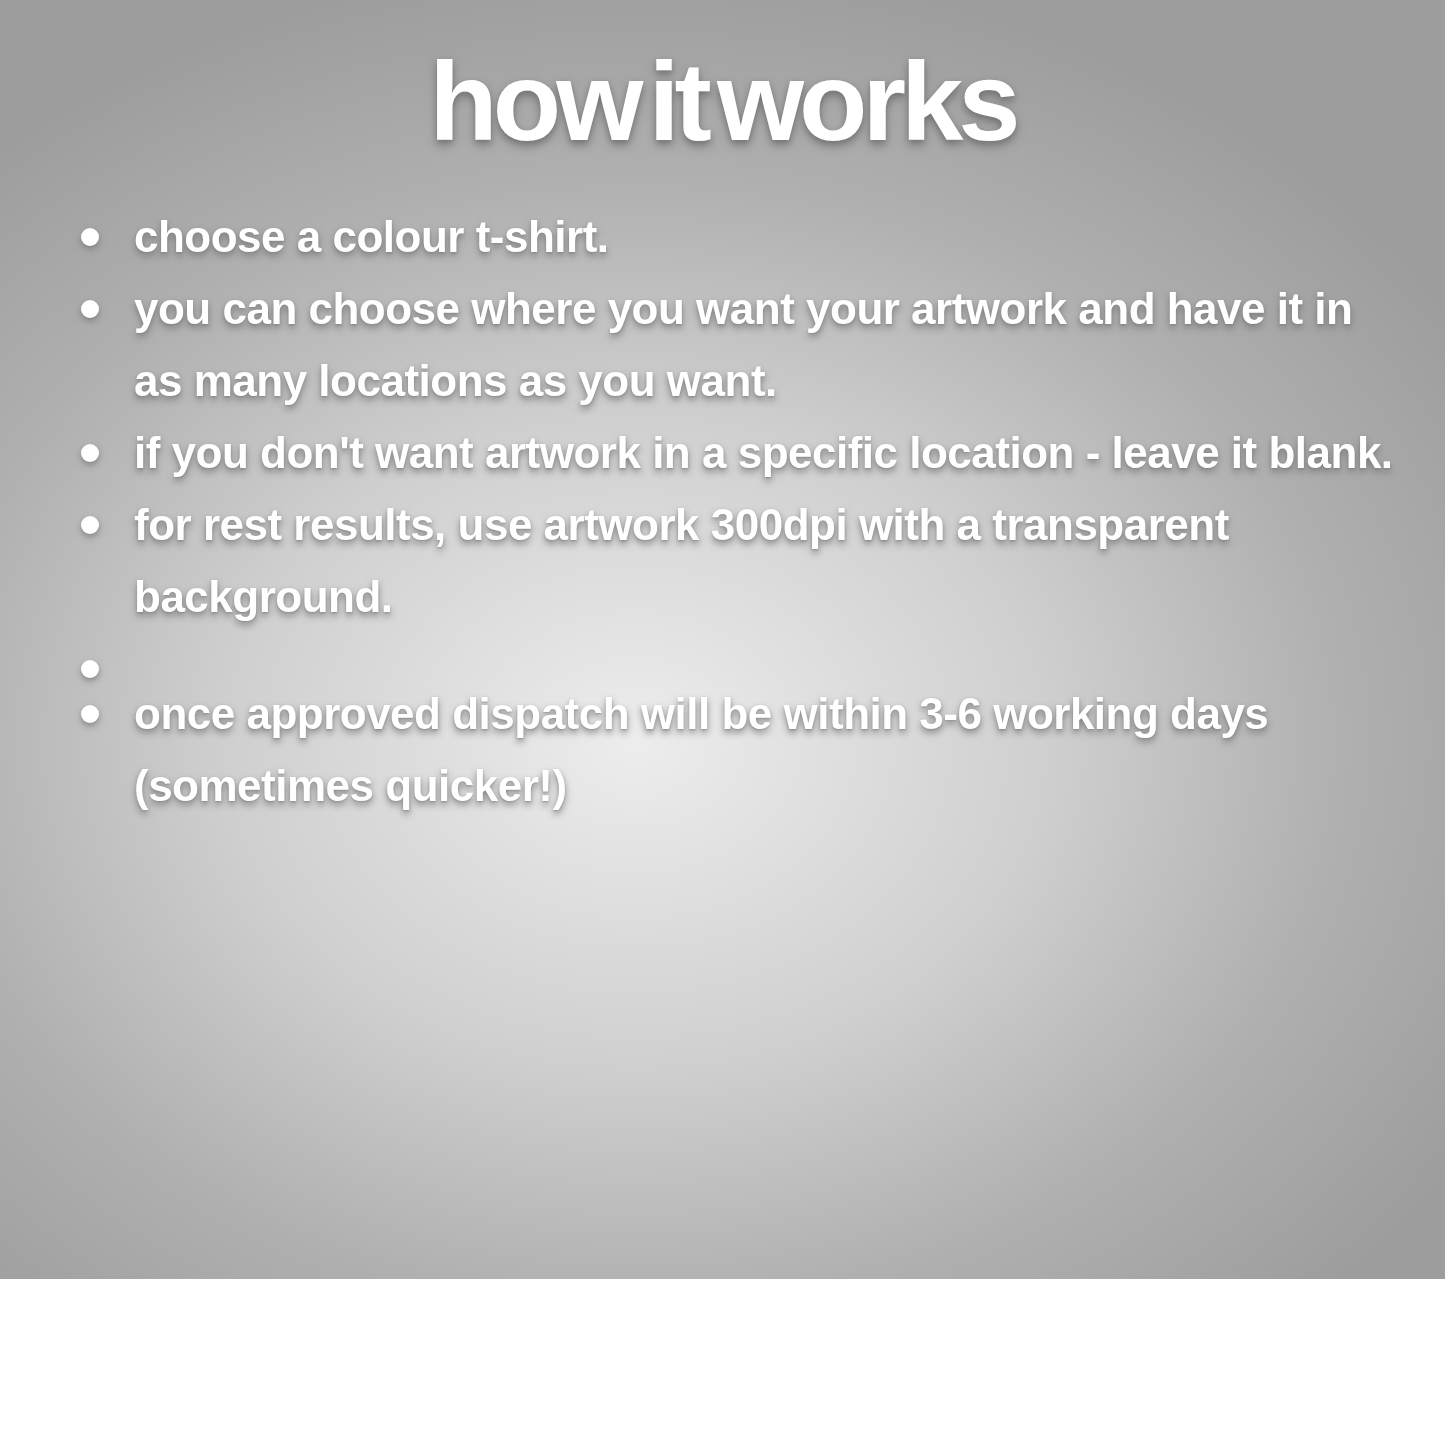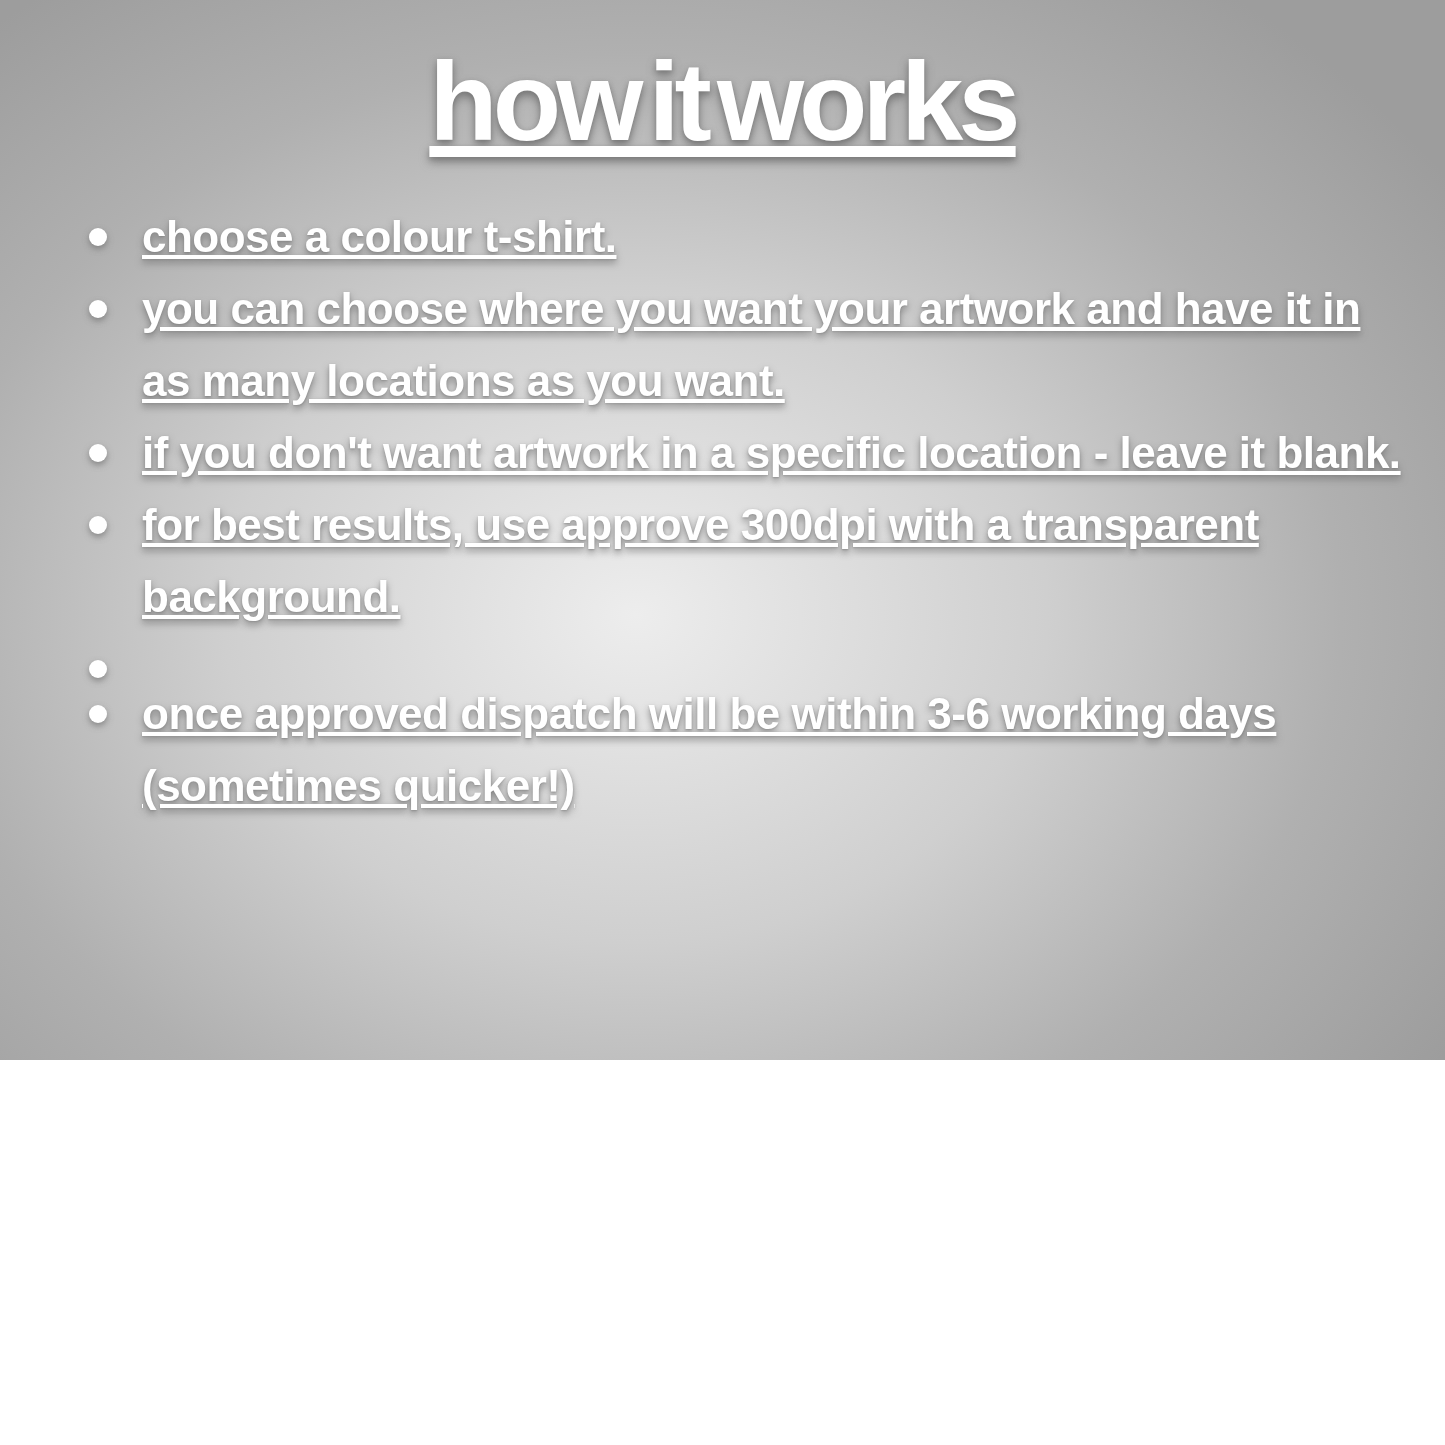--- a/index.html
+++ b/index.html
@@ -2,47 +2,46 @@
 <html style="--bg-center: #ededed; --bg-edge: #9d9d9d; --text: #ffffff;"><head>
   <meta charset="utf-8">
   <style>
     html, body {
       margin: 0;
       padding: 0;
     }
     .canvas {
       position: relative;
       width: 1445px;
-      height: 1060px;
+      height: 1279px;
       overflow: hidden;
       background: radial-gradient(ellipse 980px 780px at 44% 58%,
                   var(--bg-center, #ededed) 0%,
                   #cfcfcf 42%,
                   #b0b0b0 72%,
                   var(--bg-edge, #9d9d9d) 100%);
       font-family: "Liberation Sans", "DejaVu Sans", sans-serif;
       font-weight: 700;
       color: var(--text, #ffffff);
-      text-decoration: underline;
     }
     .title {
       margin: 26px 0 0 0;
       text-align: center;
       font-size: 112px;
       line-height: 1.35;
       letter-spacing: -5px;
       word-spacing: -16px;
       font-weight: 700;
       text-shadow: 0 5px 10px rgba(104,104,104,0.75),
                    0 2px 4px rgba(120,120,120,0.5);
     }
     .steps {
       list-style: none;
       margin: 24px 0 0 0;
-      padding: 0 40px 0 12px;
+      padding: 0 40px 0 4px;
     }
     .step {
       display: flex;
       align-items: flex-start;
       font-size: 44px;
       line-height: 72px;
       letter-spacing: -0.5px;
     }
     .dot {
       flex: 0 0 auto;
@@ -73,21 +72,21 @@
     <li class="step">
       <span class="dot"></span>
       <span class="step-text">you can choose where you want your artwork and have it in as many locations as you want.</span>
     </li>
     <li class="step">
       <span class="dot"></span>
       <span class="step-text">if you don't want artwork in a specific location - leave it blank.</span>
     </li>
     <li class="step">
       <span class="dot"></span>
-      <span class="step-text">for best results, use approve 300dpi with a transparent background.</span>
+      <span class="step-text">for rest results, use artwork 300dpi with a transparent background.</span>
     </li>
     <li class="step">
       <span class="dot"></span>
     </li>
     <li class="step">
       <span class="dot"></span>
       <span class="step-text">once approved dispatch will be within 3-6 working days (sometimes quicker!)</span>
     </li>
   </ul>
 </div>

